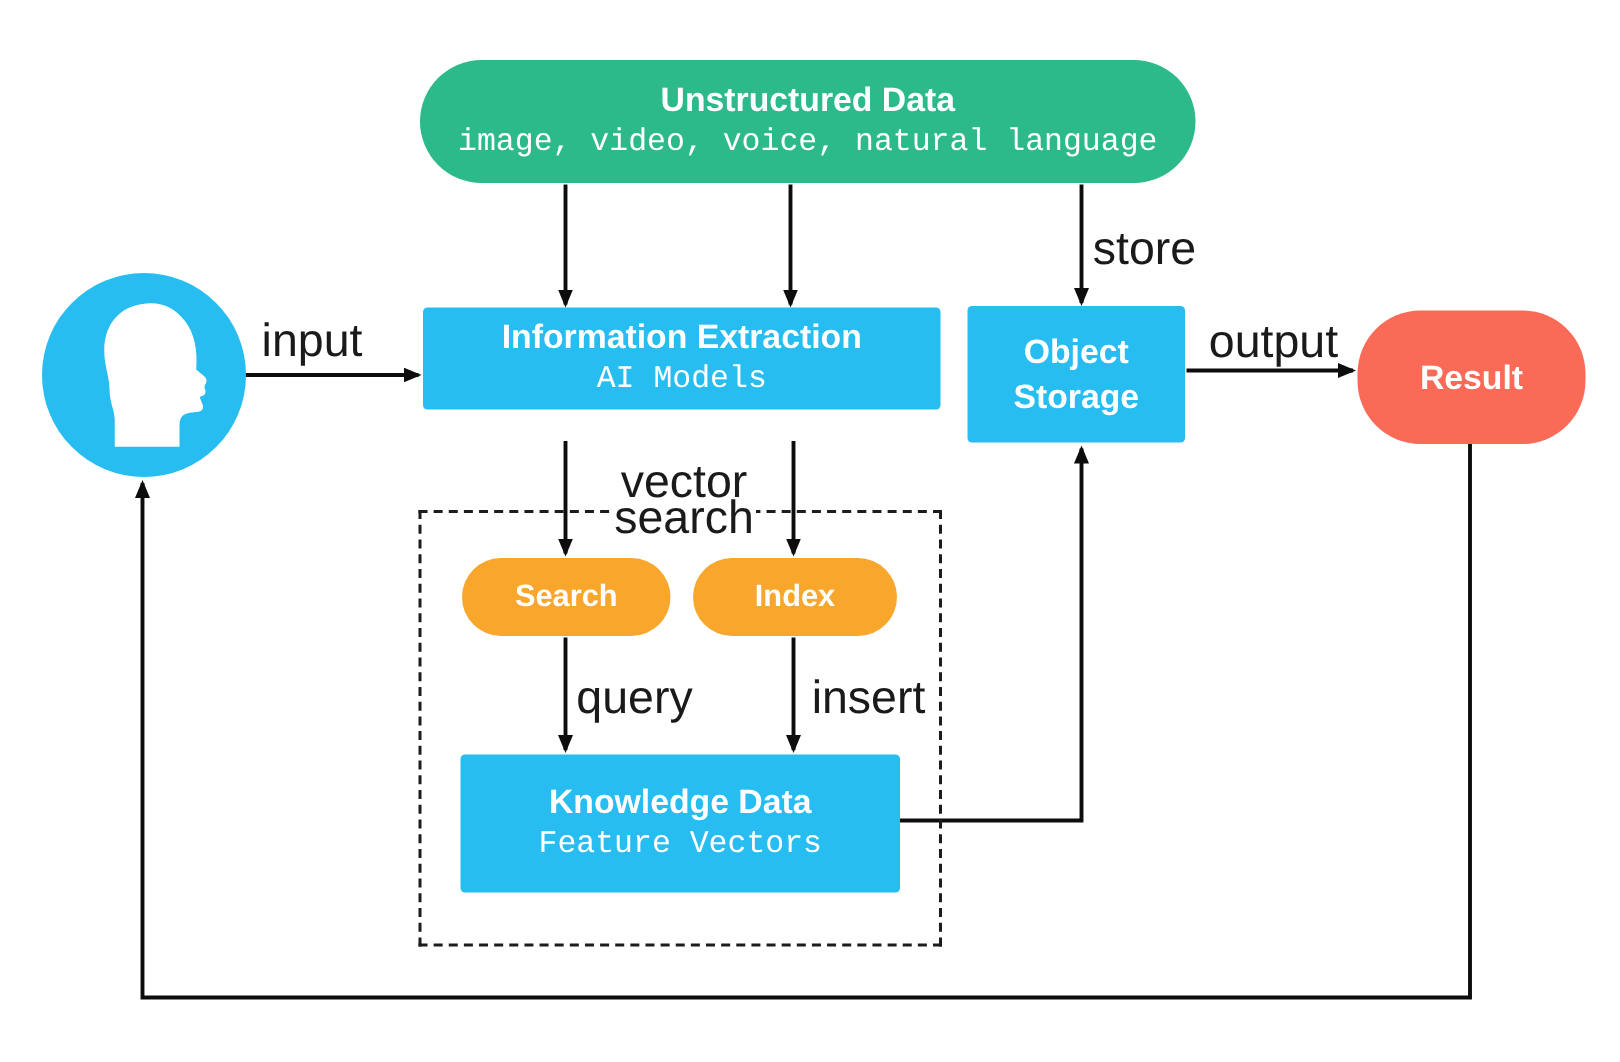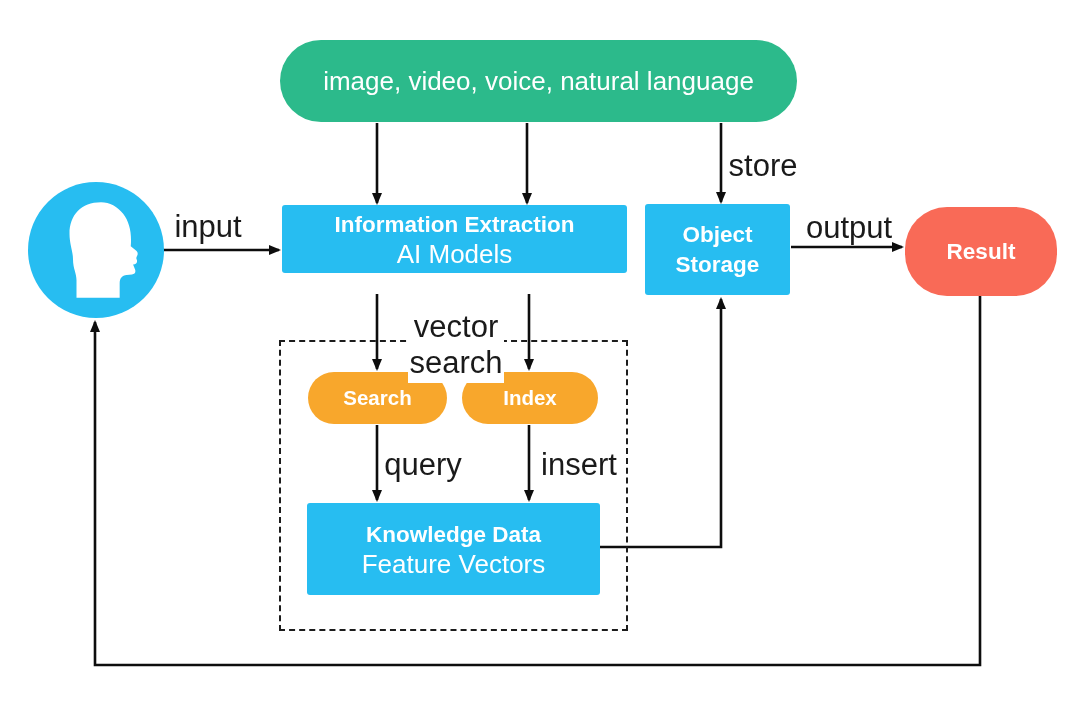--- a/index.html
+++ b/index.html
@@ -14,21 +14,21 @@
   }
   .edges { position:absolute; left:0; top:0; width:1080px; height:708px; pointer-events:none; }
   .edges line, .edges polyline { stroke:var(--line); stroke-width:2.6; fill:none; }
   .edges marker path { fill:var(--line); }
 
   .node {
     position:absolute; display:flex; flex-direction:column;
     align-items:center; justify-content:center; text-align:center; color:#fff;
   }
   .node .title { font-weight:bold; font-size:22.5px; line-height:30px; }
-  .node .subtitle { font-weight:normal; font-size:26px; line-height:28px; }
+  .node .subtitle { font-weight:normal; font-size:21px; line-height:28px;font-family:Liberation Mono, monospace; }
 
   .pill-green { left:280px; top:40px; width:517px; height:82px; background:var(--green); border-radius:41px; }
   .box-ie    { left:282px; top:205px; width:345px; height:68px; background:var(--blue); border-radius:3px; }
   .box-os    { left:645px; top:204px; width:145px; height:91px; background:var(--blue); border-radius:3px; padding:16px 24px; }
   .pill-result { left:905px; top:207px; width:152px; height:89px; background:var(--coral); border-radius:42px;text-align:right; }
   .pill-search { left:308px; top:372px; width:139px; height:52px; background:var(--orange); border-radius:26px; }
   .pill-index  { left:462px; top:372px; width:136px; height:52px; background:var(--orange); border-radius:26px;justify-content:center; }
   .box-kb    { left:307px; top:503px; width:293px; height:92px; background:var(--blue); border-radius:3px; }
   .pill-search .title, .pill-index .title { font-size:20.5px; }
 
@@ -47,21 +47,21 @@
     position:absolute; transform:translateX(-50%);
     font-size:31px; color:var(--text); white-space:nowrap; z-index:2;
   }
   .lbl-input  { left:208px; top:209px; }
   .lbl-store  { left:763px; top:148px; }
   .lbl-output { left:849px; top:210px; }
   .lbl-query  { left:423px; top:447px; }
   .lbl-insert { left:579px; top:447px; }
   .lbl-vector-search {
     left:456px; top:307px; width:96px; white-space:normal;
-    text-align:center; line-height:36px; background:#ffffff; padding:2px 0;
+    text-align:center; line-height:24px; background:#ffffff; padding:2px 0;
   }
 </style>
 </head>
 <body>
 
 <div class="canvas">
 
   <svg class="edges" width="1080" height="708" viewBox="0 0 1080 708">
     <defs>
       <marker id="ah" viewBox="0 0 12 10" markerWidth="12" markerHeight="10" refX="10" refY="5" orient="auto" markerUnits="userSpaceOnUse">
@@ -77,20 +77,21 @@
     <line x1="377" y1="425" x2="377" y2="500" marker-end="url(#ah)"></line>
     <line x1="529" y1="425" x2="529" y2="500" marker-end="url(#ah)"></line>
     <polyline points="600,547 721,547 721,299" marker-end="url(#ah)"></polyline>
     <line x1="791" y1="247" x2="902" y2="247" marker-end="url(#ah)"></line>
     <polyline points="980,291 980,665 95,665 95,322" marker-end="url(#ah)"></polyline>
   </svg>
 
   <div class="dashed-group"></div>
 
   <div class="node pill-green">
+    <span class="title">Unstructured Data</span>
     <span class="subtitle">image, video, voice, natural language</span>
   </div>
 
   <div class="avatar">
     <svg width="84" height="106" viewBox="0 0 72 88">
       <path fill="#ffffff" d="M36 3
         C 19 3, 9 14, 9 30
         C 9 39, 12 45, 12 52
         C 12 60, 15 64, 15 70
         L 15 85

